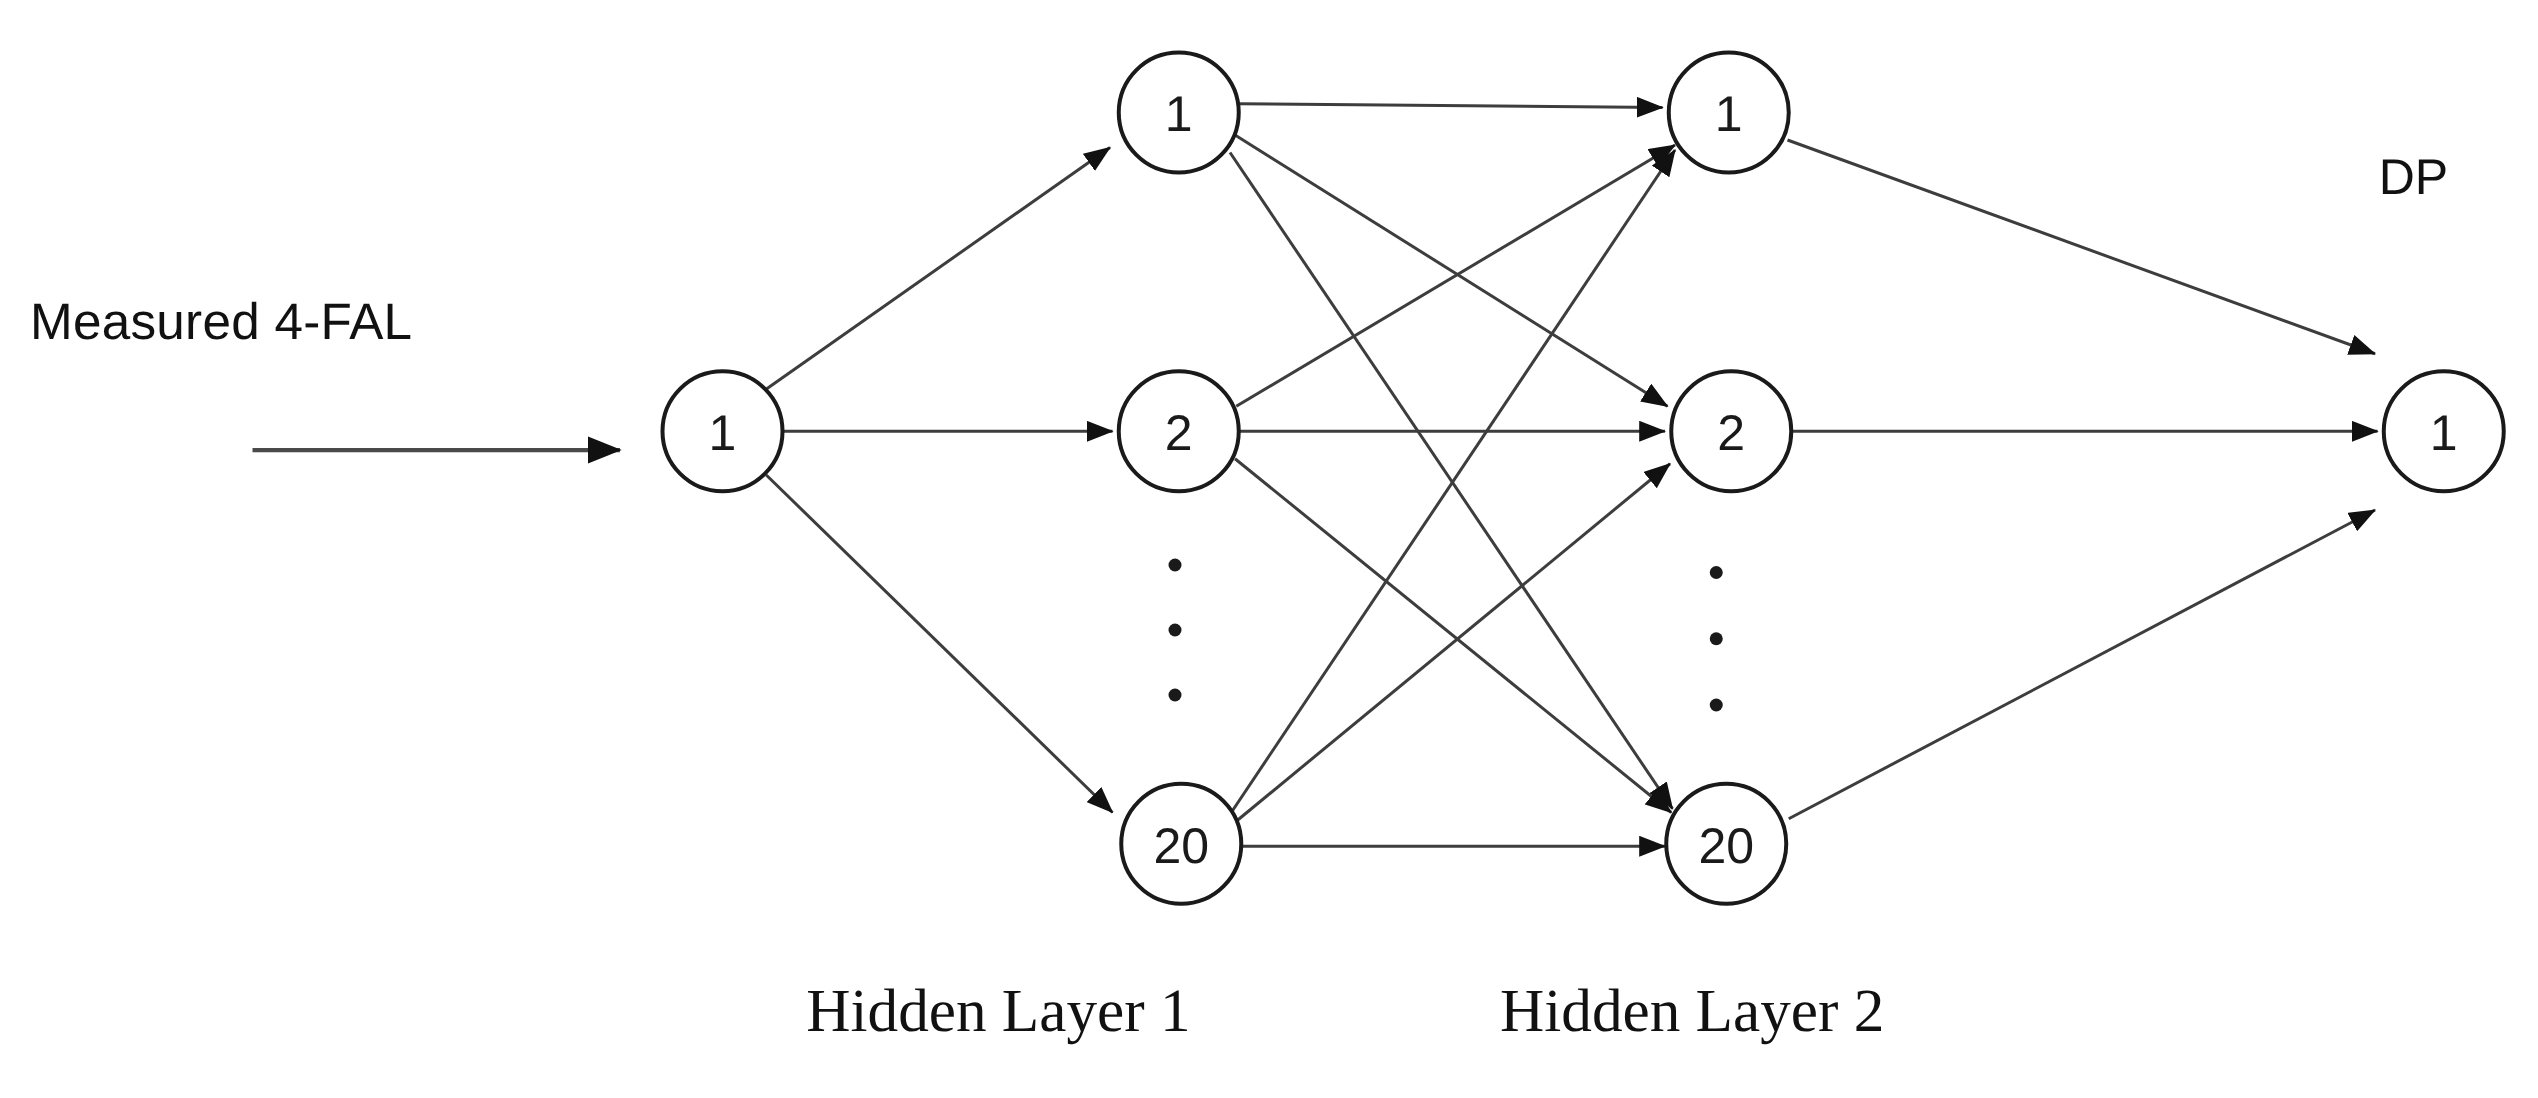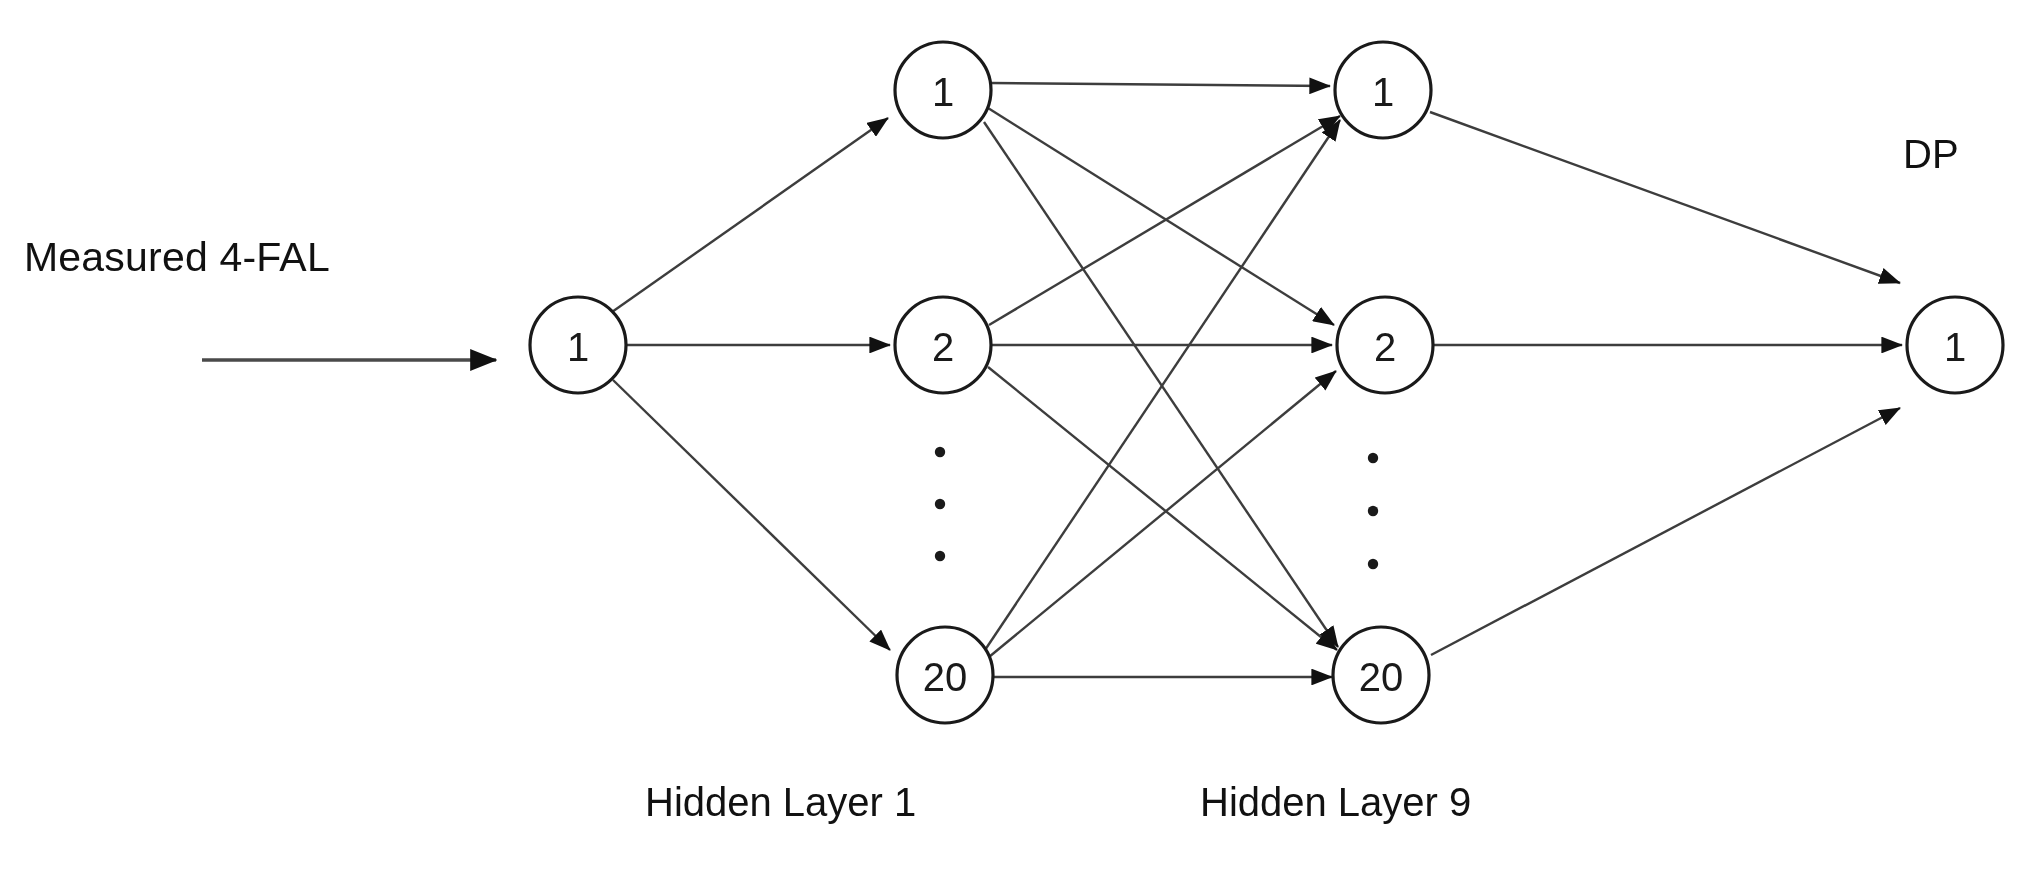--- a/index.html
+++ b/index.html
@@ -58,26 +58,27 @@
     white-space: nowrap;
   }
   .input-label {
     left: 24px;
     top: 234px;
     font-size: 41px;
     letter-spacing: 0.2px;
   }
   .output-label {
     left: 1903px;
-    top: 132px;
+    top: 120px;
     font-size: 40px;
   }
   .layer-caption {
     top: 780px;
-    font-size: 40px;
+    font-size: 49px;
+    font-family: Liberation Serif, serif;
   }
   .caption-hl1 { left: 645px; }
   .caption-hl2 { left: 1200px; }
 </style>
 </head>
 <body>
 
 <div id="canvas">
 
   <svg id="net-svg" viewBox="0 0 2030 878">
@@ -169,15 +170,15 @@
       <text class="node-label" x="1955" y="347">1</text>
     </g>
   </svg>
 
   <div class="diagram-text input-label">Measured 4-FAL</div>
 
   <div class="diagram-text output-label">DP</div>
 
   <div class="diagram-text layer-caption caption-hl1">Hidden Layer 1</div>
 
-  <div class="diagram-text layer-caption caption-hl2">Hidden Layer 9</div>
+  <div class="diagram-text layer-caption caption-hl2">Hidden Layer 2</div>
 
 </div>
 
 </body></html>

